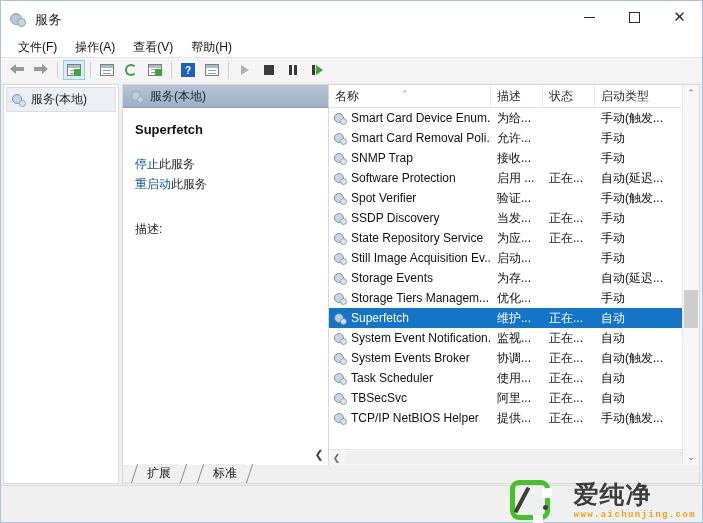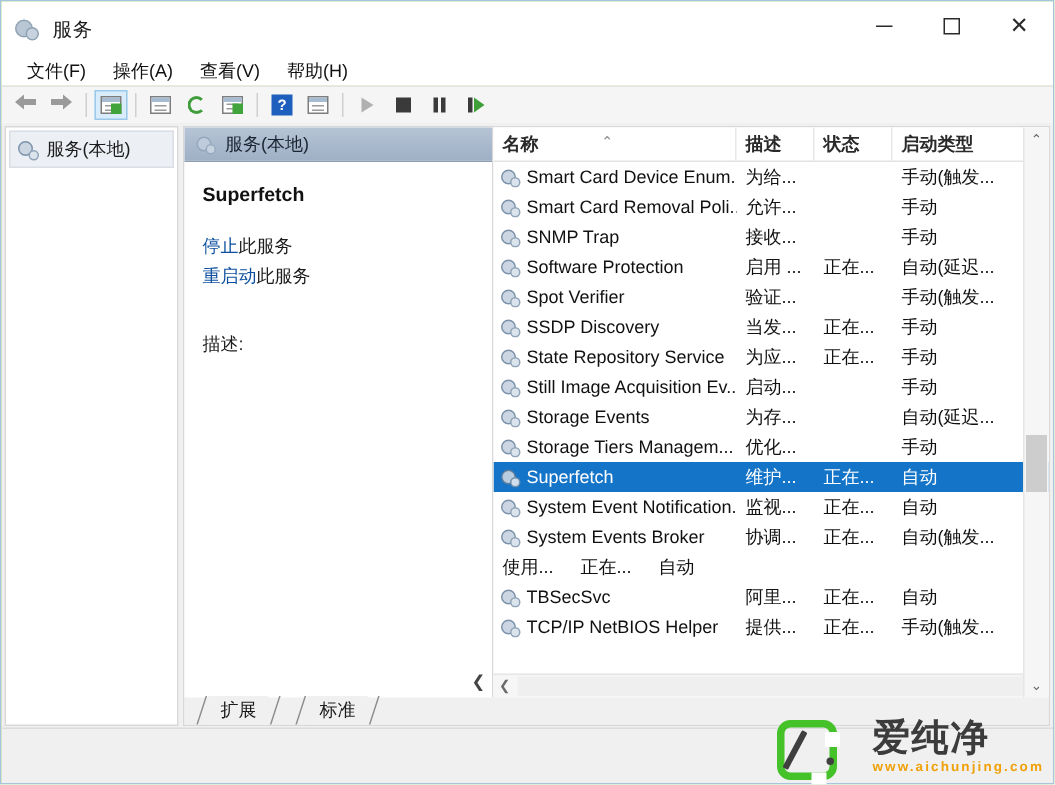--- a/index.html
+++ b/index.html
@@ -6,21 +6,21 @@
     margin: 0; padding: 0;
     width: 703px; height: 523px;
     overflow: hidden;
     background: #ffffff;
     font-family: "Liberation Sans", "DejaVu Sans", sans-serif;
     -webkit-font-smoothing: antialiased;
   }
   .window {
     position: relative;
     width: 703px; height: 523px;
-    background: #bef264;
+    background: #86efac;
     box-sizing: border-box;
     border: 1px solid #a8c4dc;
   }
 
   
   .titlebar {
     position: absolute; left: 0; top: 0; right: 0; height: 37px;
     background: #ffffff;
     display: flex; align-items: center;
   }
@@ -185,21 +185,21 @@
   }
 
   
   .list-pane {
     flex: 1; position: relative; display: flex; flex-direction: column; min-width: 0;
     background: #fff;
   }
   .list-header {
     height: 22px; display: flex; background: #ffffff;
     border-bottom: 1px solid #e3e3e3;
-    font-size: 12px; color: #2a2a2a; position: relative; font-weight: bold;
+    font-size: 12px; color: #2a2a2a; position: relative;
   }
   .hcell {
     display: flex; align-items: center; padding-left: 6px;
     border-right: 1px solid #e8e8e8;
     box-sizing: border-box; position: relative;
     white-space: nowrap; overflow: hidden;
   }
   .hcell.name  { width: 162px; }
   .hcell.desc  { width: 52px; }
   .hcell.state { width: 52px; }
@@ -292,21 +292,21 @@
     border-right: 1px solid #8c8c8c; transform: skewX(-18deg);
   }
 
   
   .statusbar {
     position: absolute; left: 0; right: 0; bottom: 0; height: 36px;
     background: #f0f0f0; border-top: 1px solid #dcdcdc;
   }
   .watermark {
     position: absolute; right: 6px; bottom: 2px;
-    display: flex; align-items: flex-start; gap: 24px;
+    display: flex; align-items: flex-end; gap: 24px; font-family: Liberation Mono, monospace;
   }
   .wm-logo {
     width: 40px; height: 40px; position: relative;
   }
   .wm-logo .bracket {
     position: absolute; inset: 0;
     border: 5px solid #45c12a;
     border-radius: 9px;
     box-sizing: border-box;
   }
@@ -664,20 +664,29 @@
                       <s></s>
                     </span>
                   </span>
                   <span>System Events Broker</span>
                 </div>
                 <div class="cell desc">协调...</div>
                 <div class="cell state">正在...</div>
                 <div class="cell start">自动(触发...</div>
               </div>
               <div class="row">
+                <div class="cell name">
+                  <span class="row-gear">
+                    <span class="gico">
+                      <b></b>
+                      <s></s>
+                    </span>
+                  </span>
+                  <span>Task Scheduler</span>
+                </div>
                 <div class="cell desc">使用...</div>
                 <div class="cell state">正在...</div>
                 <div class="cell start">自动</div>
               </div>
               <div class="row">
                 <div class="cell name">
                   <span class="row-gear">
                     <span class="gico">
                       <b></b>
                       <s></s>

